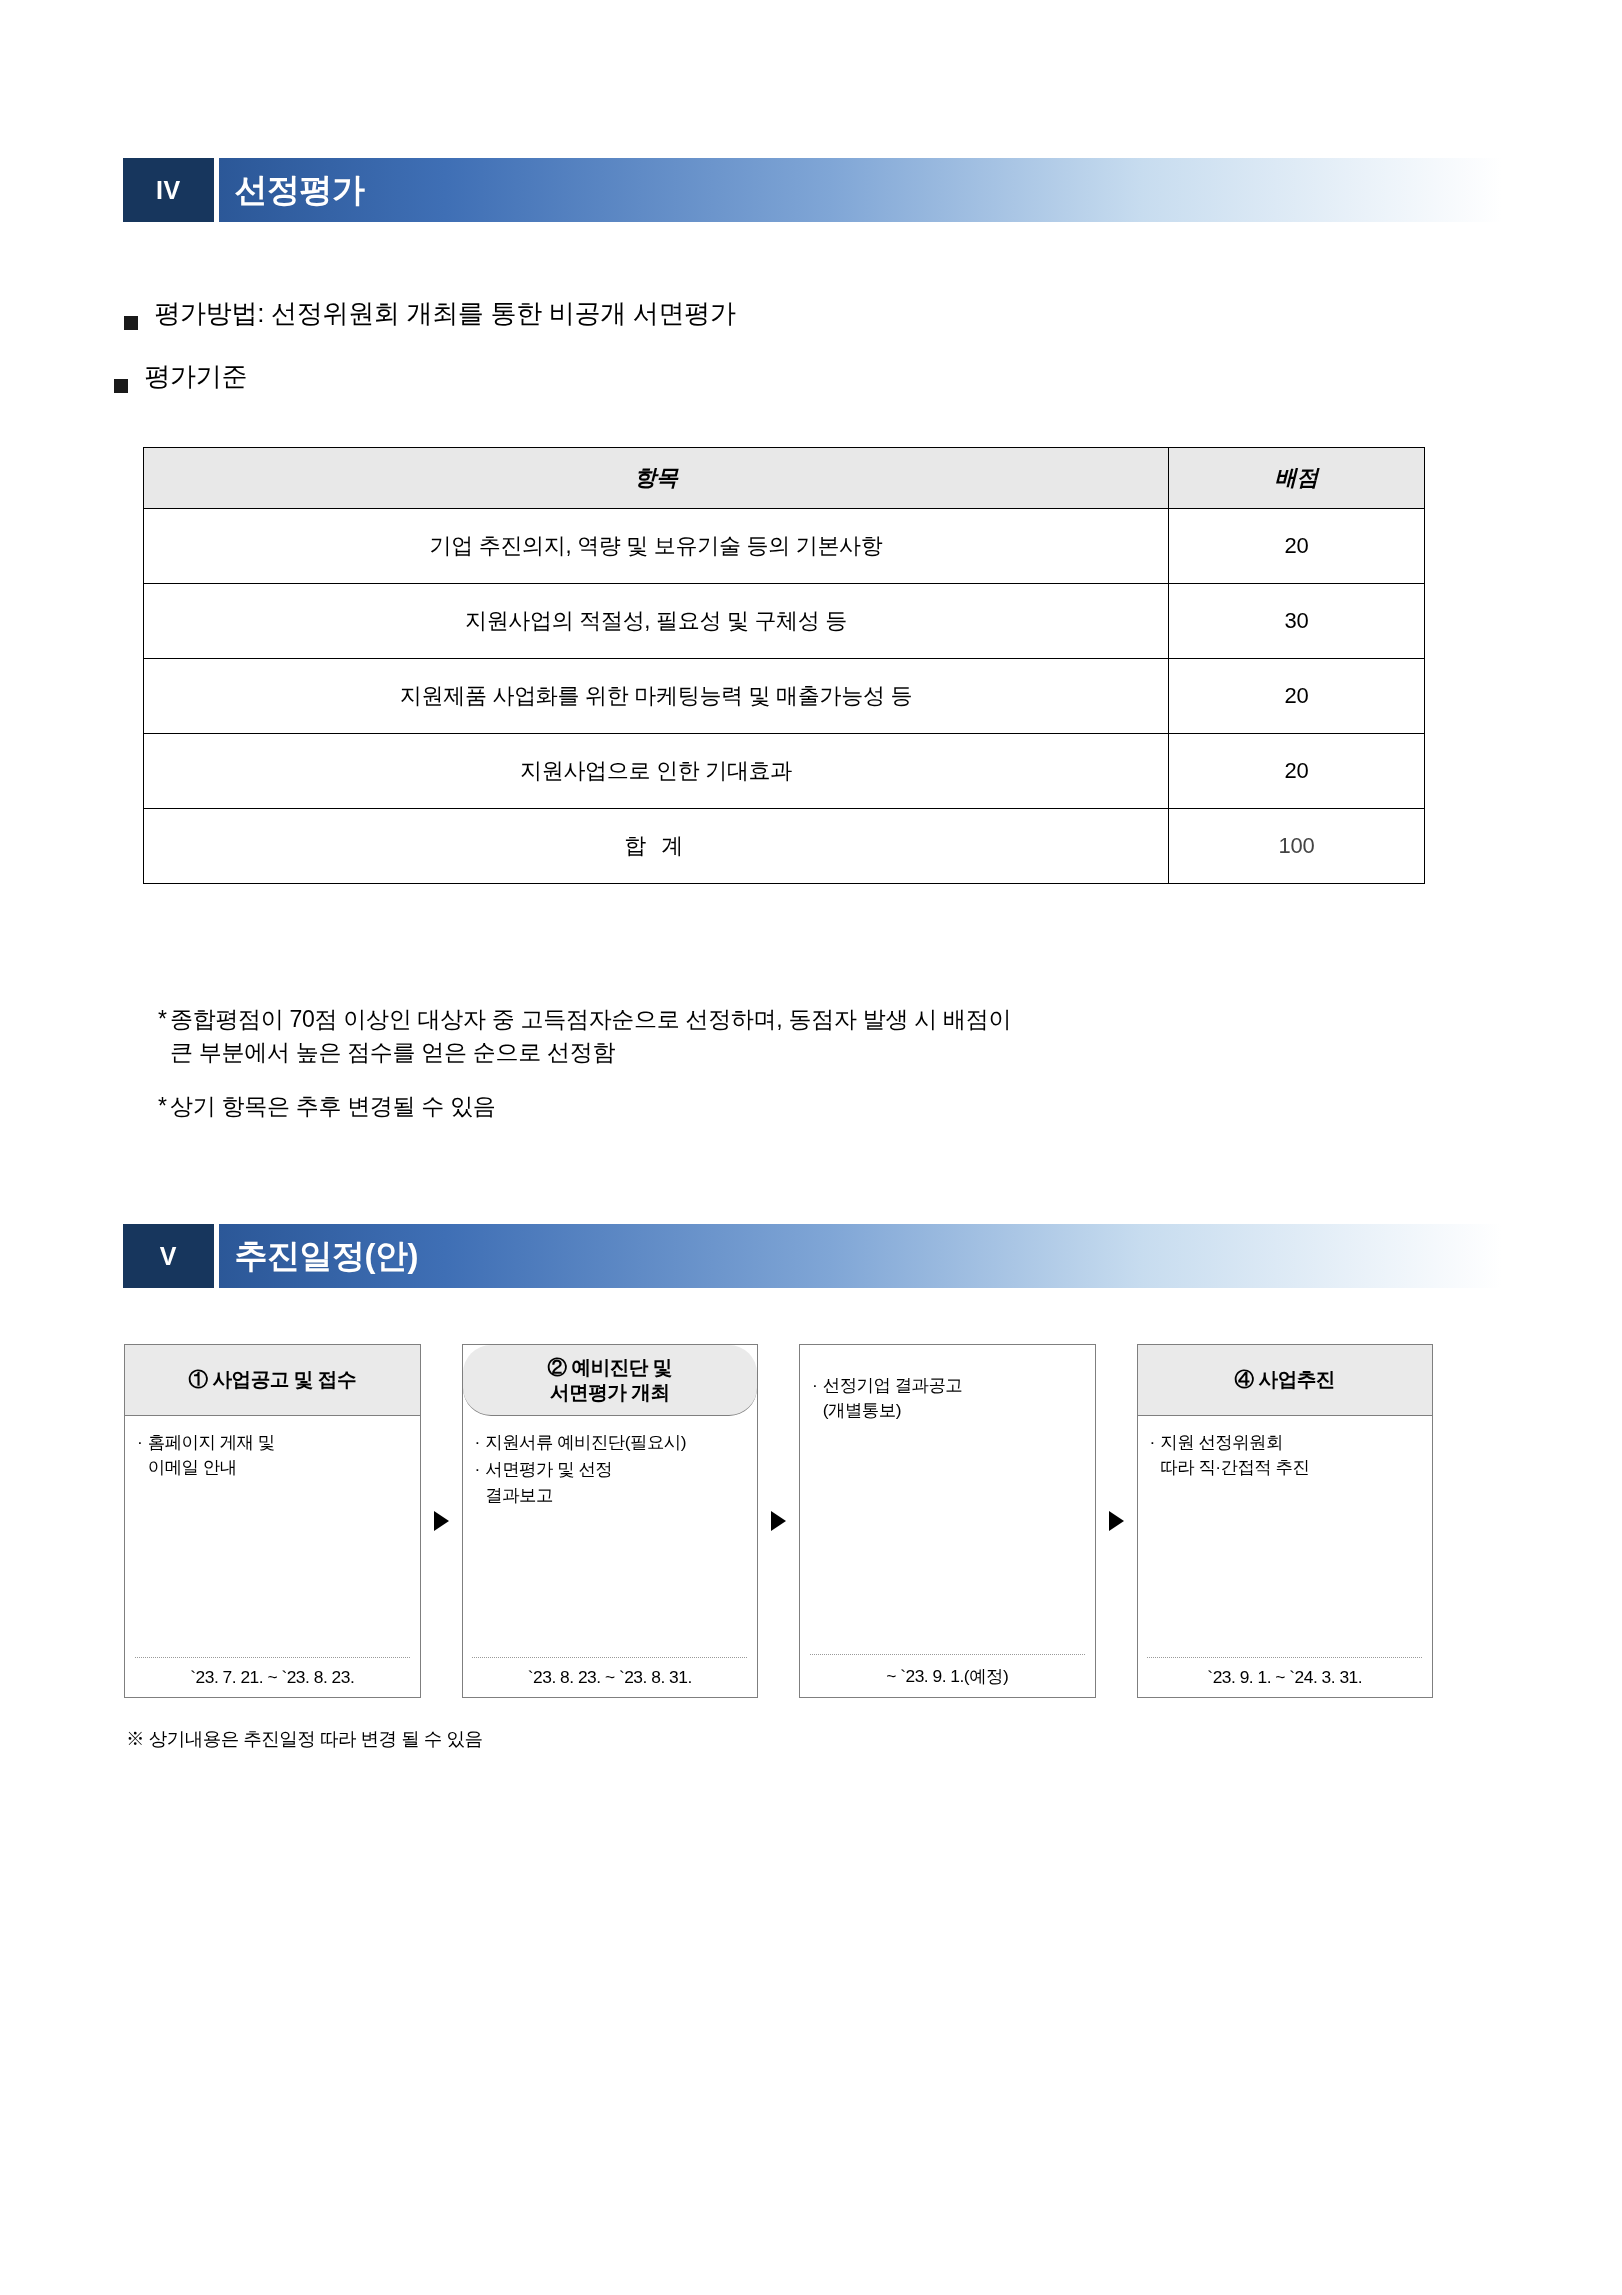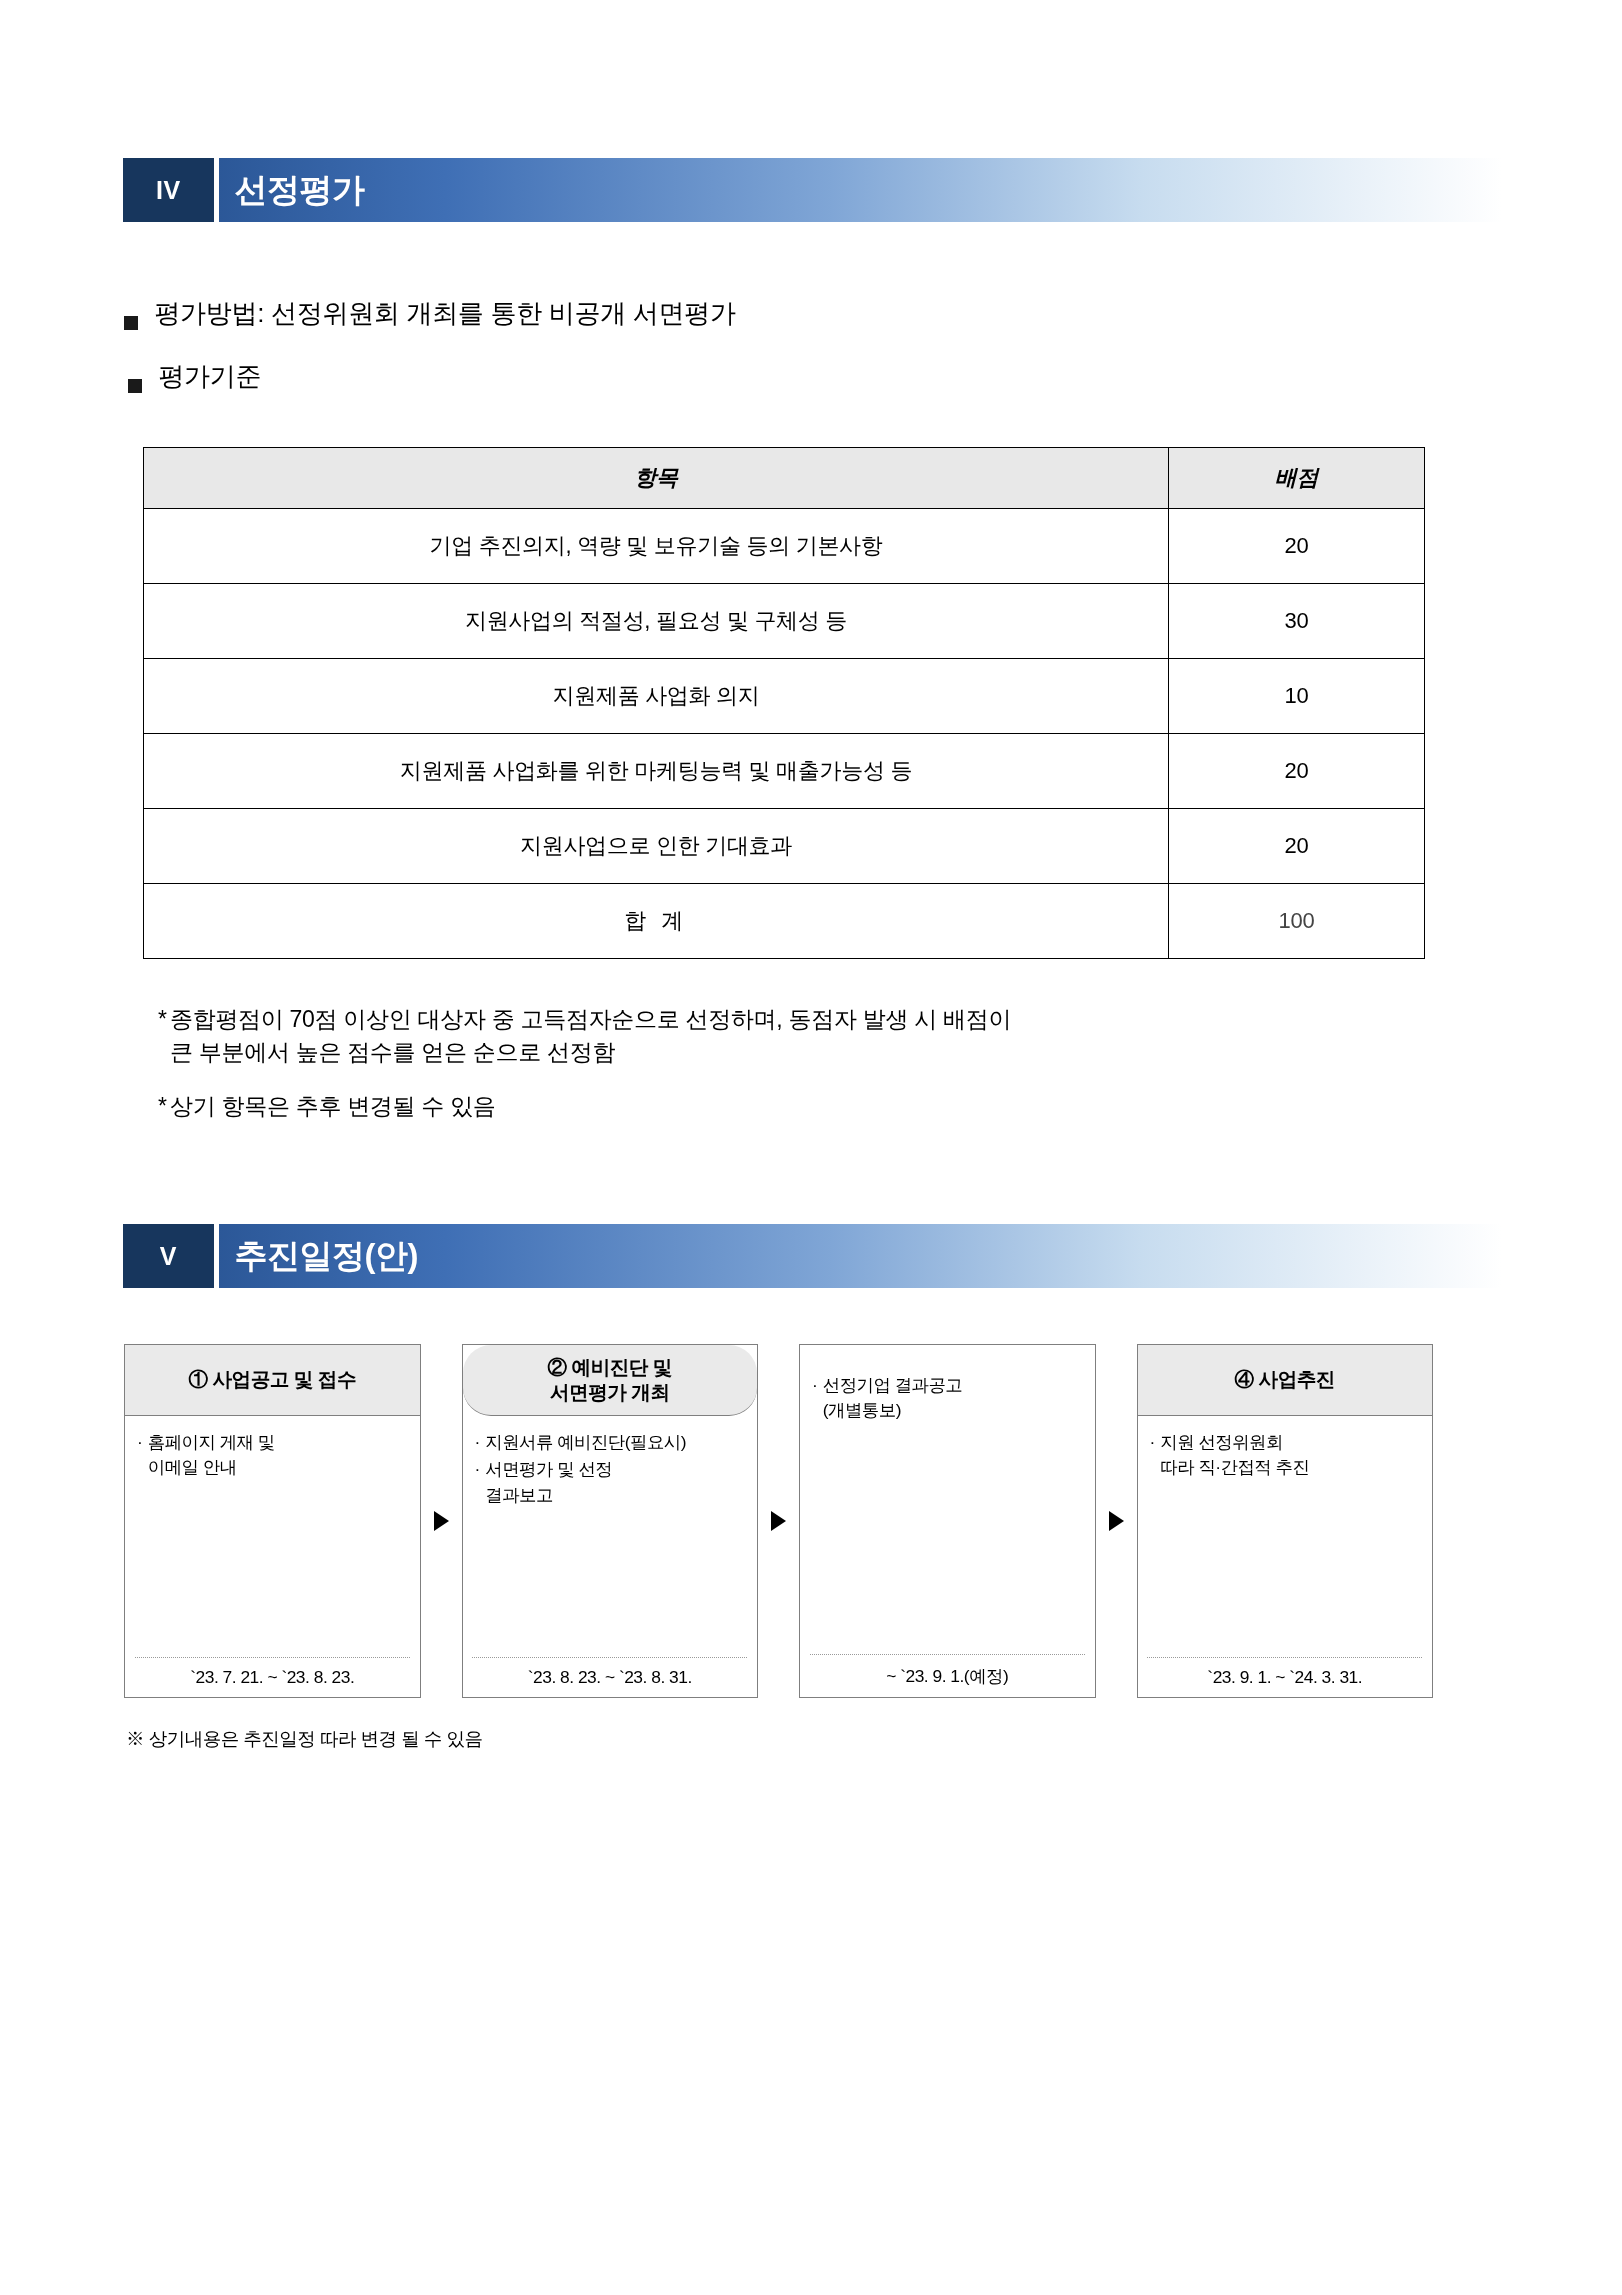--- a/index.html
+++ b/index.html
@@ -226,21 +226,21 @@
     <div class="title-box" style="width:1288px;">
       <div class="divider"></div>
       <span class="title-text">선정평가</span>
     </div>
   </div>
 
   <div class="bullet-row" style="left:124px; top:297px;">
     <span class="bullet-sq"></span>
     <span class="bullet-text">평가방법: 선정위원회 개최를 통한 비공개 서면평가</span>
   </div>
-  <div class="bullet-row" style="left:128px; top:360px;">
+  <div class="bullet-row" style="left:114px; top:360px;">
     <span class="bullet-sq"></span>
     <span class="bullet-text">평가기준</span>
   </div>
 
   <table class="crit-table" style="left:143px; top:447px; width:1281px;">
     <colgroup>
       <col class="col-item">
       <col class="col-score">
     </colgroup>
     <thead>
@@ -252,24 +252,20 @@
     <tbody>
       <tr>
         <td>기업 추진의지, 역량 및 보유기술 등의 기본사항</td>
         <td>20</td>
       </tr>
       <tr>
         <td>지원사업의 적절성, 필요성 및 구체성 등</td>
         <td>30</td>
       </tr>
       <tr>
-        <td>지원제품 사업화 의지</td>
-        <td>10</td>
-      </tr>
-      <tr>
         <td>지원제품 사업화를 위한 마케팅능력 및 매출가능성 등</td>
         <td>20</td>
       </tr>
       <tr>
         <td>지원사업으로 인한 기대효과</td>
         <td>20</td>
       </tr>
       <tr class="total">
         <td class="label">합 계</td>
         <td class="score">100</td>

